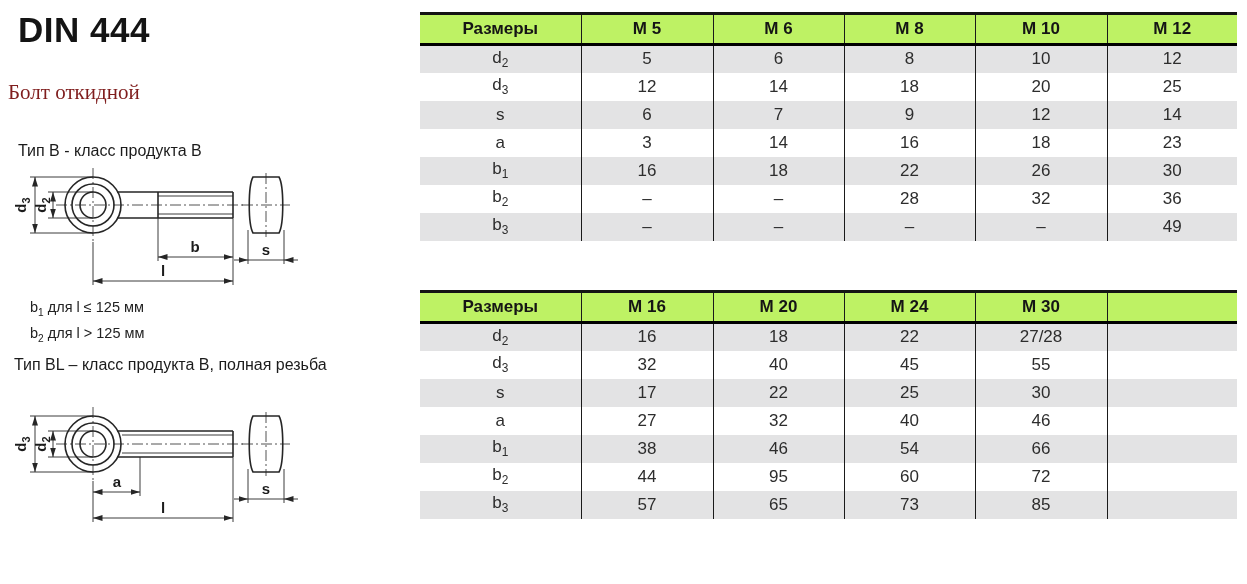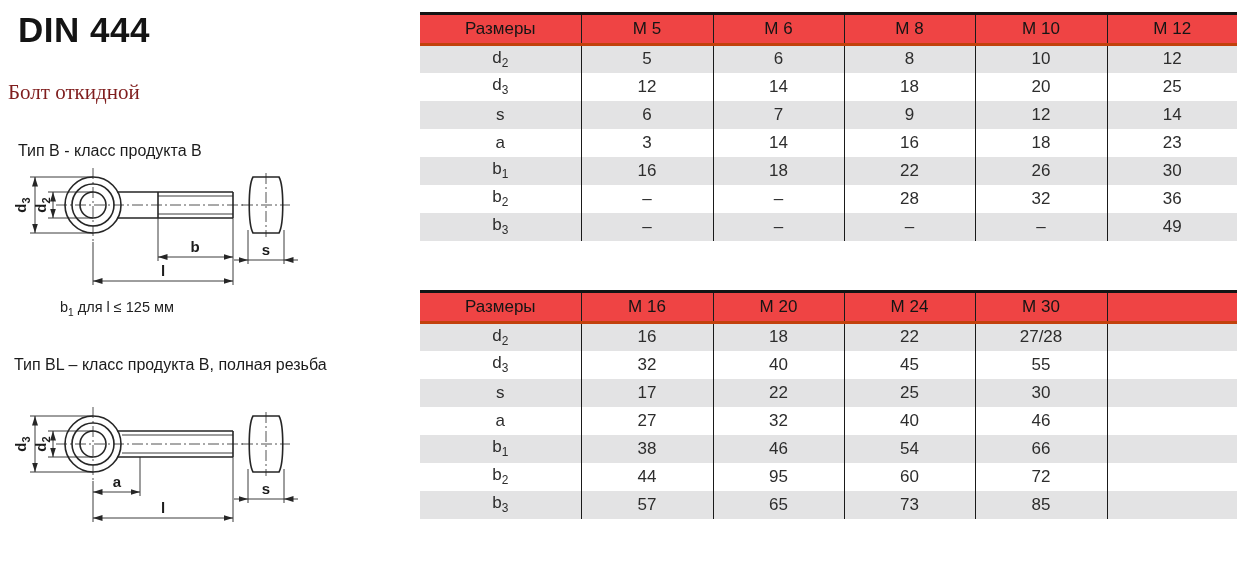--- a/index.html
+++ b/index.html
@@ -19,42 +19,42 @@
     position: absolute; left: 8px; top: 80px;
     font-size: 21px; color: #7f1d1d; font-family: Liberation Serif, serif;
   }
   .type-label {
     position: absolute; font-size: 16px; color: #1b1b1b;
   }
   .type-b { left: 18px; top: 142px; }
   .type-bl { left: 14px; top: 356px; }
   .notes {
     position: absolute; left: 30px; top: 297px;
-    font-size: 14.5px; line-height: 21px; color: #222; margin-left: 30px;
+    font-size: 14.5px; line-height: 21px; color: #222;
   }
   .notes sub, .rowlabel sub { font-size: 70%; }
   svg.drawing { position: absolute; left: 8px; }
   #drawing-b  { top: 160px; }
   #drawing-bl { top: 396px; }
 
   table.dims {
     position: absolute; left: 420px;
     border-collapse: collapse; table-layout: fixed;
     width: 817px;
     border-top: 3px solid #141414;
   }
   #dims-1 { top: 12px; }
   #dims-2 { top: 290px; }
   table.dims th, table.dims td {
     padding: 0; text-align: center; vertical-align: middle;
     font-size: 17px; color: #2d2d2d;
   }
   table.dims th {
-    height: 31px; background: #ef4444; font-weight: normal; color: #151515;
-    border-bottom: 3px solid #c2410c;
+    height: 31px; background: #bef264; font-weight: bold; color: #151515;
+    border-bottom: 3px solid #000000;
   }
   table.dims td { height: 28px; }
   table.dims th + th, table.dims td + td { border-left: 1.6px solid #1a1a1a; }
   table.dims tbody tr:nth-child(odd) td { background: #e3e3e4; }
 
   
   .outline { fill: none; stroke: #262626; stroke-width: 1.6; }
   .thin    { fill: none; stroke: #262626; stroke-width: 0.9; }
   .cline   { fill: none; stroke: #262626; stroke-width: 0.8; stroke-dasharray: 11 3 2 3; }
   .dimtxt  { font-family: "Liberation Sans", sans-serif; font-size: 15px; font-weight: 600; fill: #1c1c1c; }
@@ -103,20 +103,21 @@
     <path class="thin" d="M240,70 L240,104 M276,70 L276,104"></path>
     <line class="thin" x1="240" y1="100" x2="276" y2="100"></line>
     <line class="thin" x1="226" y1="100" x2="240" y2="100" marker-end="url(#arB)"></line>
     <line class="thin" x1="290" y1="100" x2="276" y2="100" marker-end="url(#arB)"></line>
     <text class="dimtxt" x="258" y="95" text-anchor="middle">s</text>
   </g>
 </svg>
 
 <div class="notes">
   <div><span>b</span><sub>1</sub><span> для l ≤ 125 мм</span></div>
+  <div><span>b</span><sub>2</sub><span> для l &gt; 125 мм</span></div>
 </div>
 
 <div class="type-label type-bl">Тип BL – класс продукта B, полная резьба</div>
 
 <svg id="drawing-bl" class="drawing" width="300" height="142" viewBox="0 0 300 142">
   <defs>
     <marker id="arL" markerWidth="11" markerHeight="8" refX="9.5" refY="4" orient="auto-start-reverse" markerUnits="userSpaceOnUse">
       <path class="arrow" d="M0,1 L9.5,4 L0,7 Z"></path>
     </marker>
   </defs>

